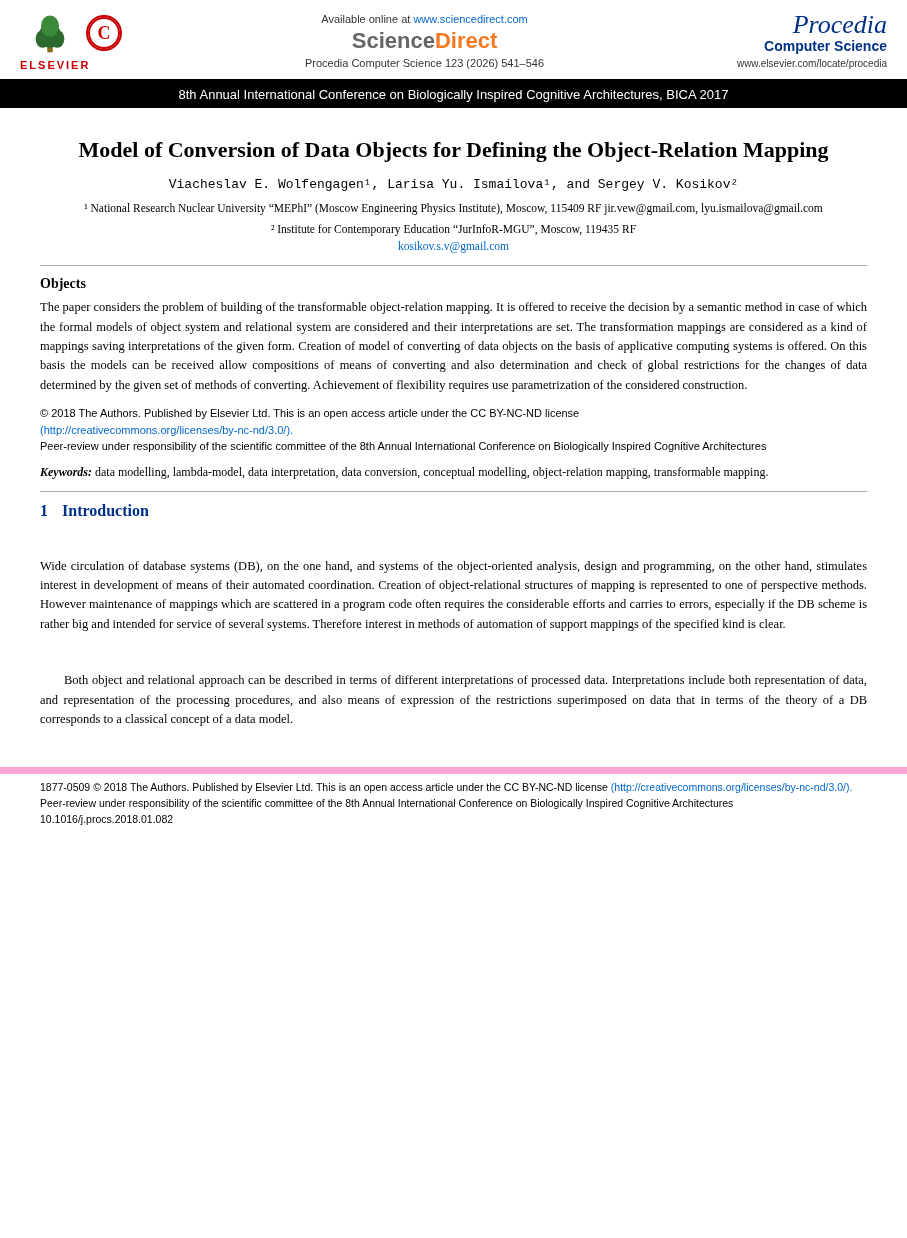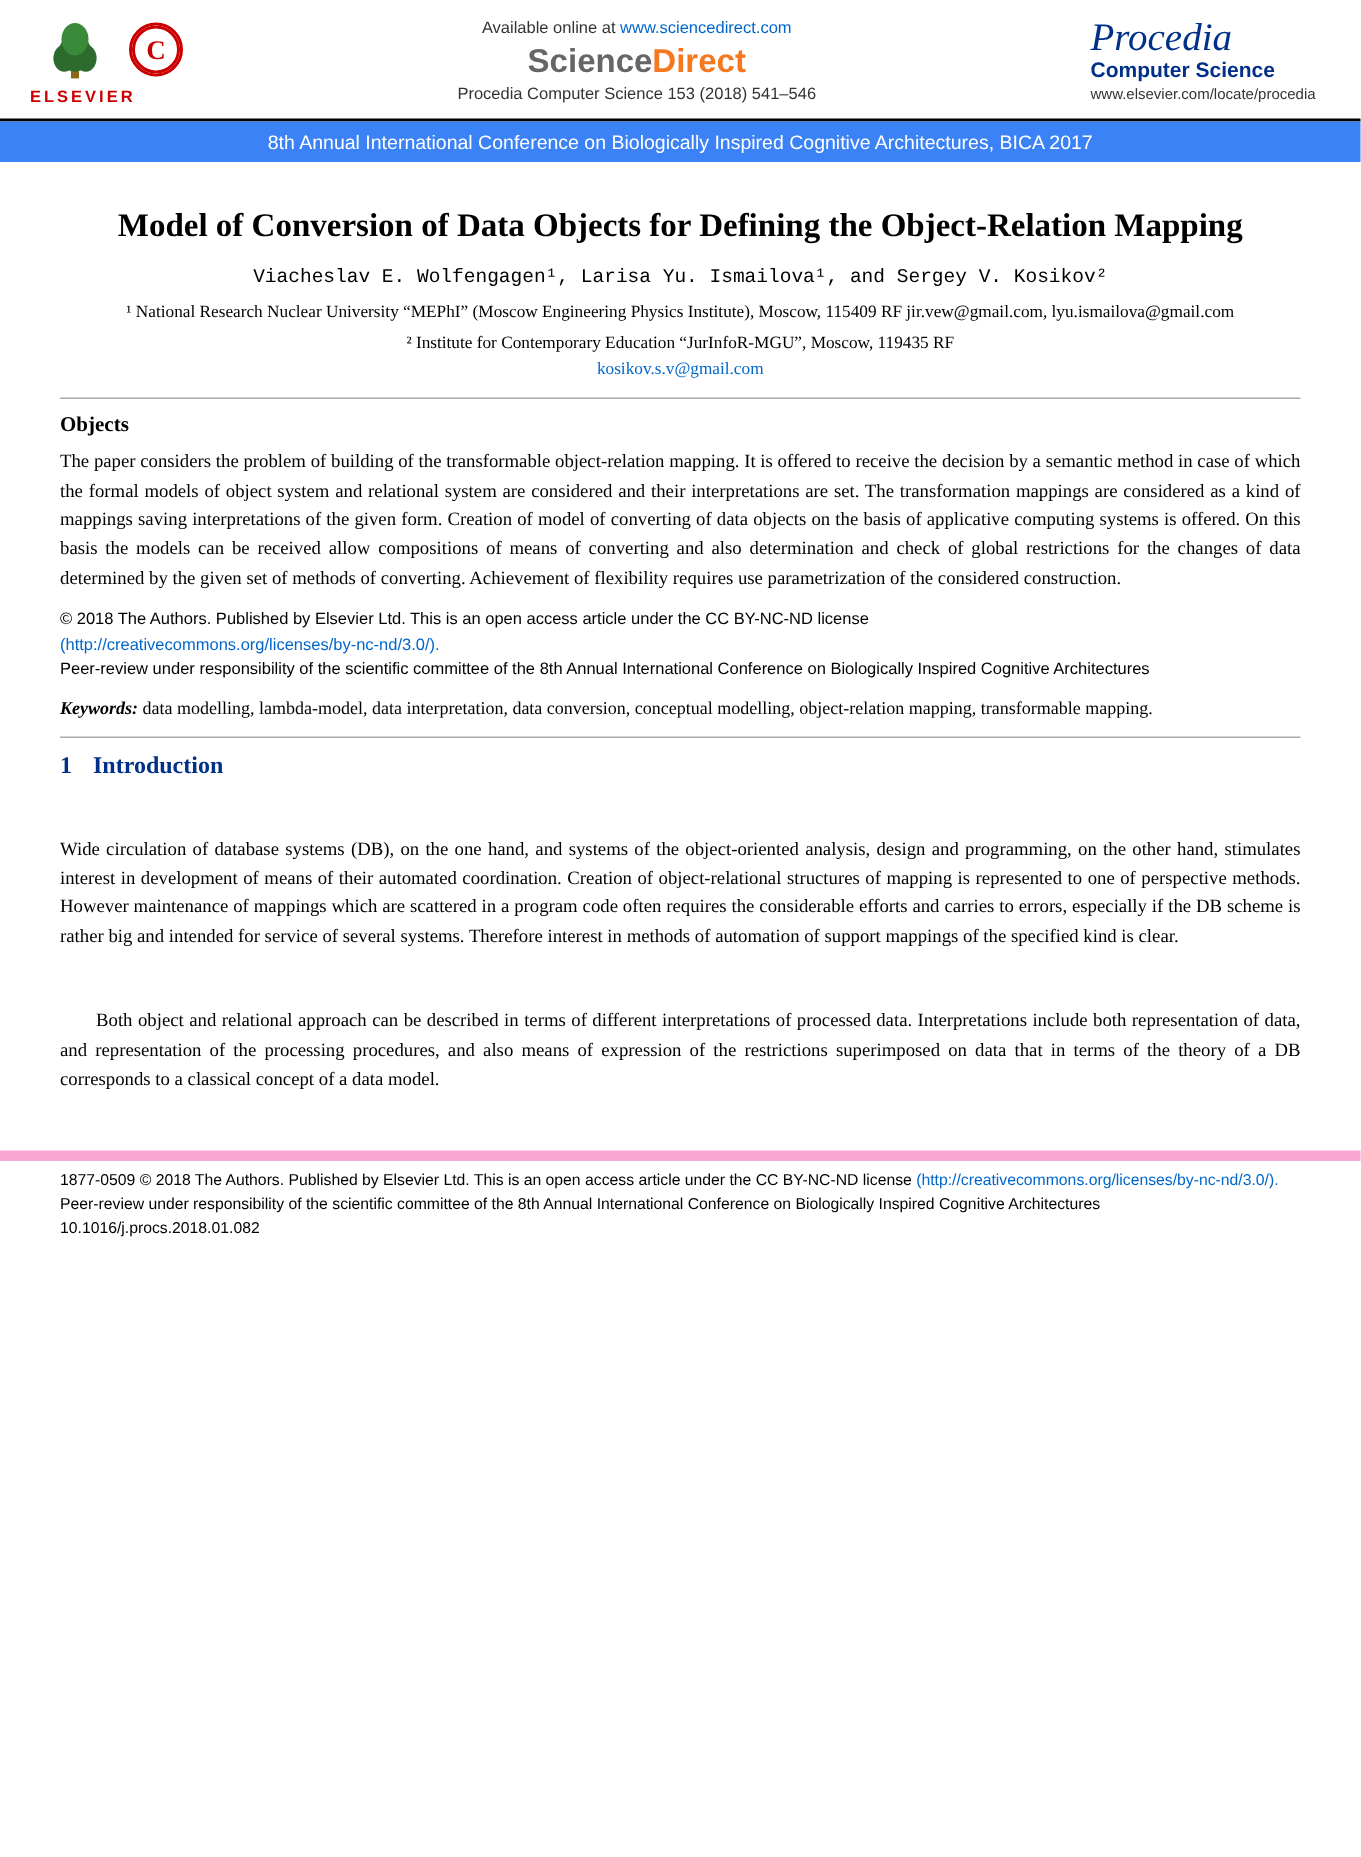--- a/index.html
+++ b/index.html
@@ -98,20 +98,21 @@
     .sciencedirect-title span.sci { color: #666; }
     .sciencedirect-title span.direct { color: #f47920; }
 
     .journal-info {
       font-size: 11px;
       font-family: Arial, sans-serif;
       color: #333;
     }
 
     .header-right {
+      text-align: right;
       min-width: 160px;
     }
 
     .procedia-title {
       font-size: 26px;
       font-style: italic;
       color: #003087;
       font-family: 'Times New Roman', Times, serif;
       line-height: 1;
     }
@@ -125,21 +126,21 @@
 
     .procedia-url {
       font-size: 10px;
       color: #333;
       font-family: Arial, sans-serif;
       margin-top: 4px;
     }
 
     
     .conference-banner {
-      background: #3b82f6;
+      background: #000000;
       color: #fff;
       text-align: center;
       padding: 6px 20px;
       font-size: 13px;
       font-family: Arial, sans-serif;
     }
 
     
     .main-content {
       padding: 28px 40px 20px 40px;
@@ -297,21 +298,21 @@
       <div class="elsevier-text">ELSEVIER</div>
     </div>
 
     <div class="header-center">
       <div class="available-online">
         <span>Available online at </span><a href="#">www.sciencedirect.com</a>
       </div>
       <div class="sciencedirect-title">
         <span class="sci">Science</span><span class="direct">Direct</span>
       </div>
-      <div class="journal-info">Procedia Computer Science 153 (2018) 541–546</div>
+      <div class="journal-info">Procedia Computer Science 123 (2026) 541–546</div>
     </div>
 
     <div class="header-right">
       <div class="procedia-title">Procedia</div>
       <div class="procedia-subtitle">Computer Science</div>
       <div class="procedia-url">www.elsevier.com/locate/procedia</div>
     </div>
   </div>
 
   <div class="conference-banner">8th Annual International Conference on Biologically Inspired Cognitive Architectures, BICA 2017</div>

